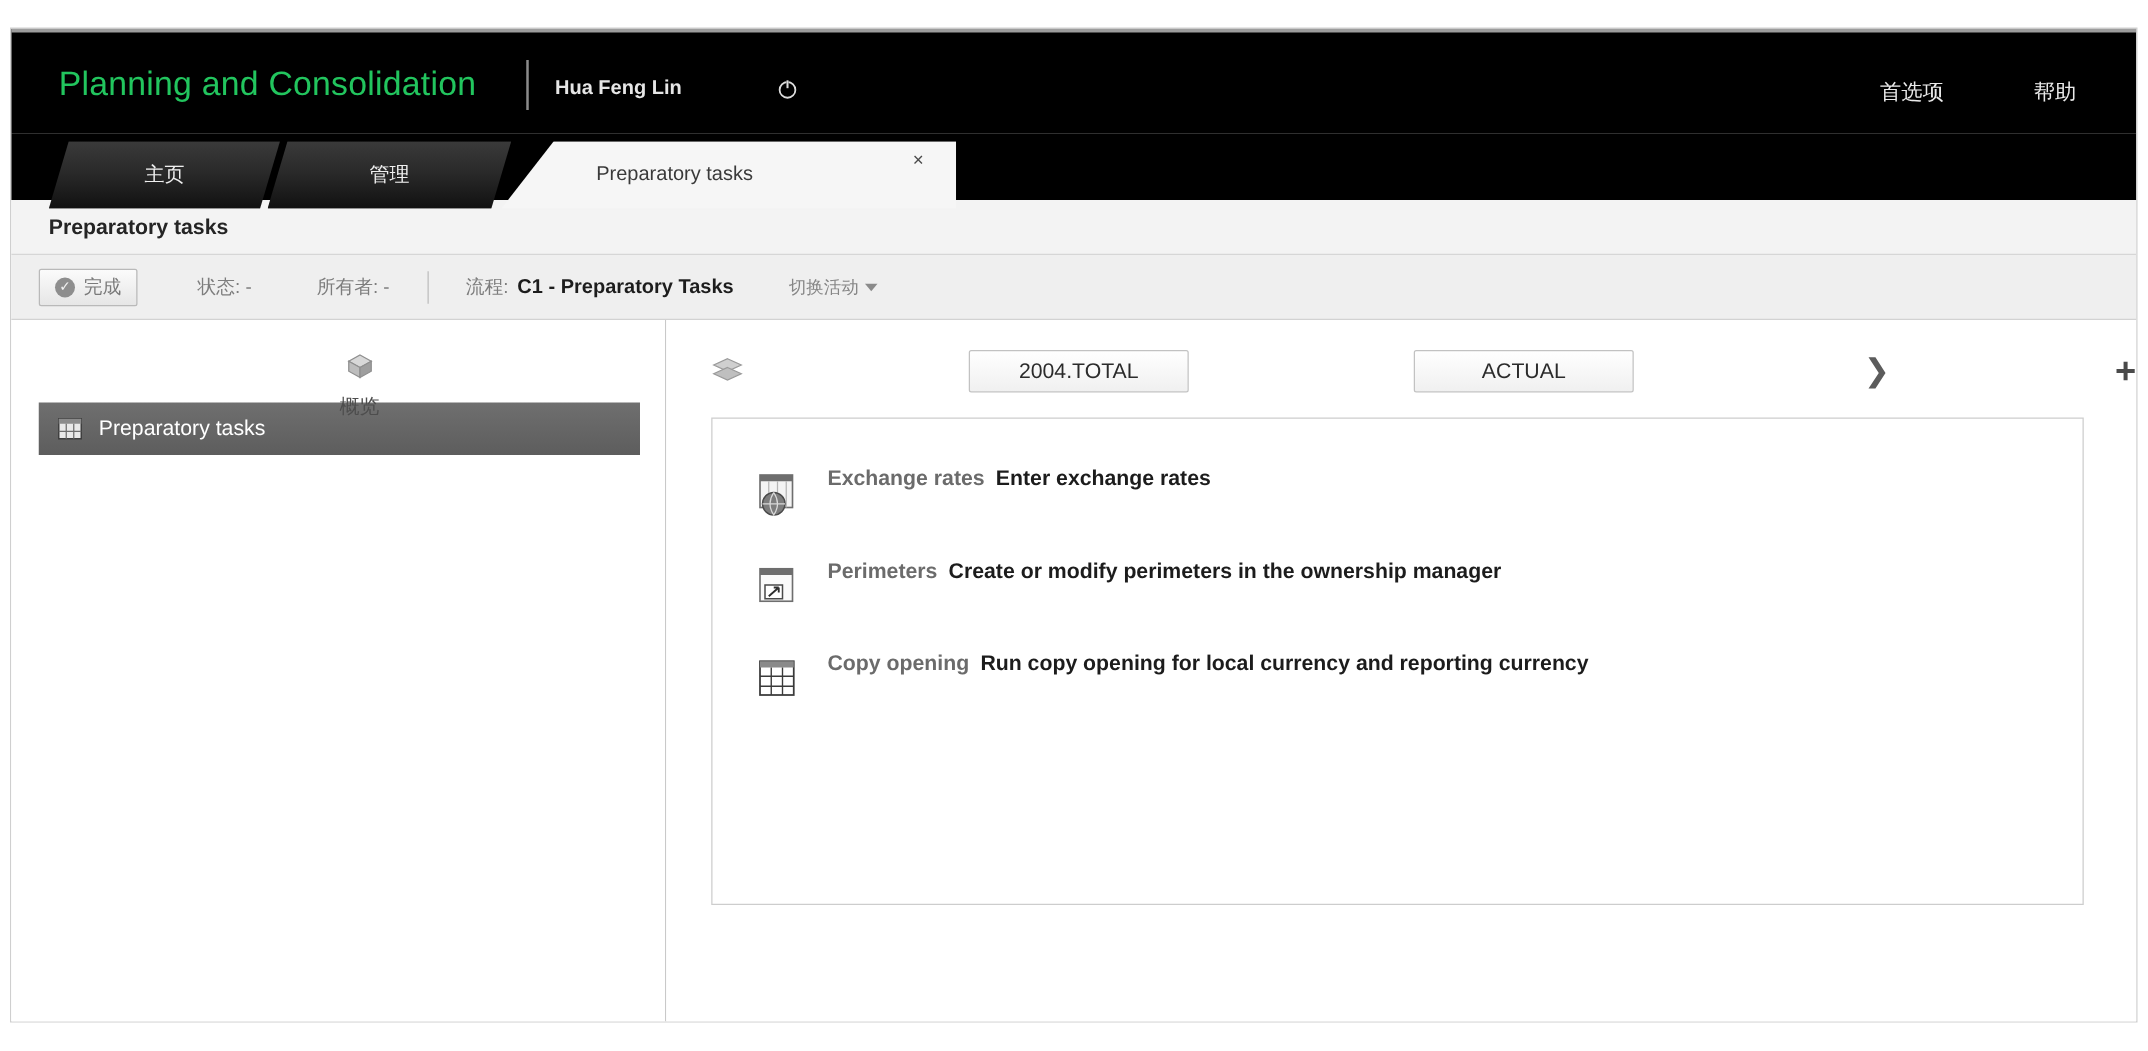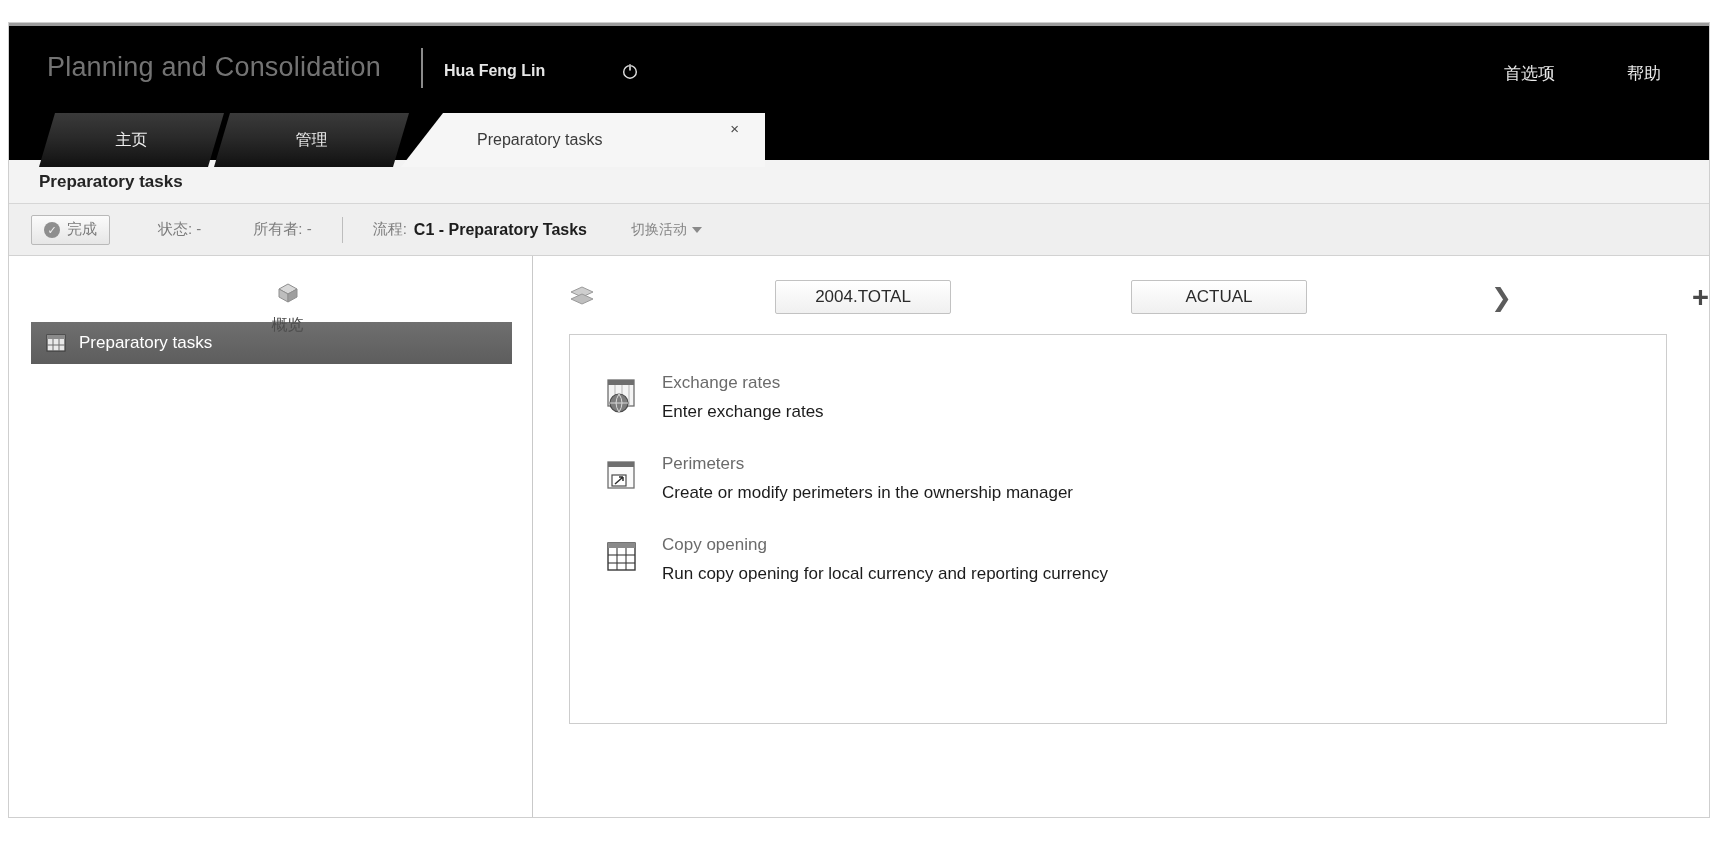--- a/index.html
+++ b/index.html
@@ -26,21 +26,21 @@
   
   .header {
     position: relative;
     height: 84px;
     background: #000000;
     border-top: 3px solid #9c9c9c;
   }
   .brand {
     position: absolute;
     left: 38px; top: 26px;
-    color: #737373;
+    color: #22c55e;
     font-size: 27px;
     letter-spacing: .2px;
     white-space: nowrap;
     text-align: right;
   }
   .brand-sep {
     position: absolute;
     left: 412px; top: 22px;
     width: 2px; height: 40px;
     background: #8b8b8b;
@@ -268,21 +268,21 @@
     padding: 24px 0 26px 0;
     min-height: 390px;
   }
   .task-row {
     display: flex;
     align-items: flex-start;
     gap: 20px;
     padding: 14px 0 18px 34px;
   }
   .task-icon { width: 38px; height: 38px; flex: none; margin-top: 4px; }
-  .task-texts { display: flex; flex-direction: column; gap: 9px; }
+  .task-texts { display: flex; flex-direction: row; gap: 9px; font-weight: bold; }
   .task-title {
     font-size: 17px; color: #6b6b6b; white-space: nowrap;
   }
   .task-desc {
     font-size: 17px; color: #1c1c1c; white-space: nowrap;
   }
 </style>
 </head>
 <body>
 

